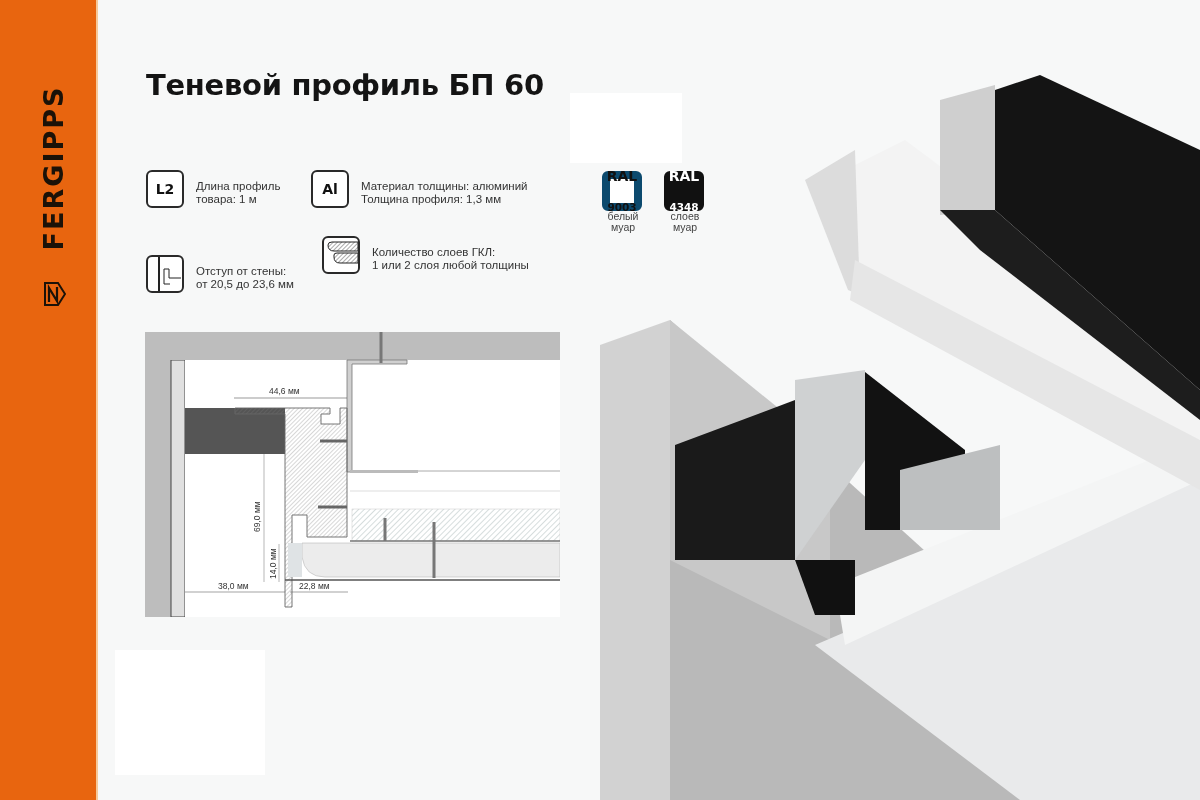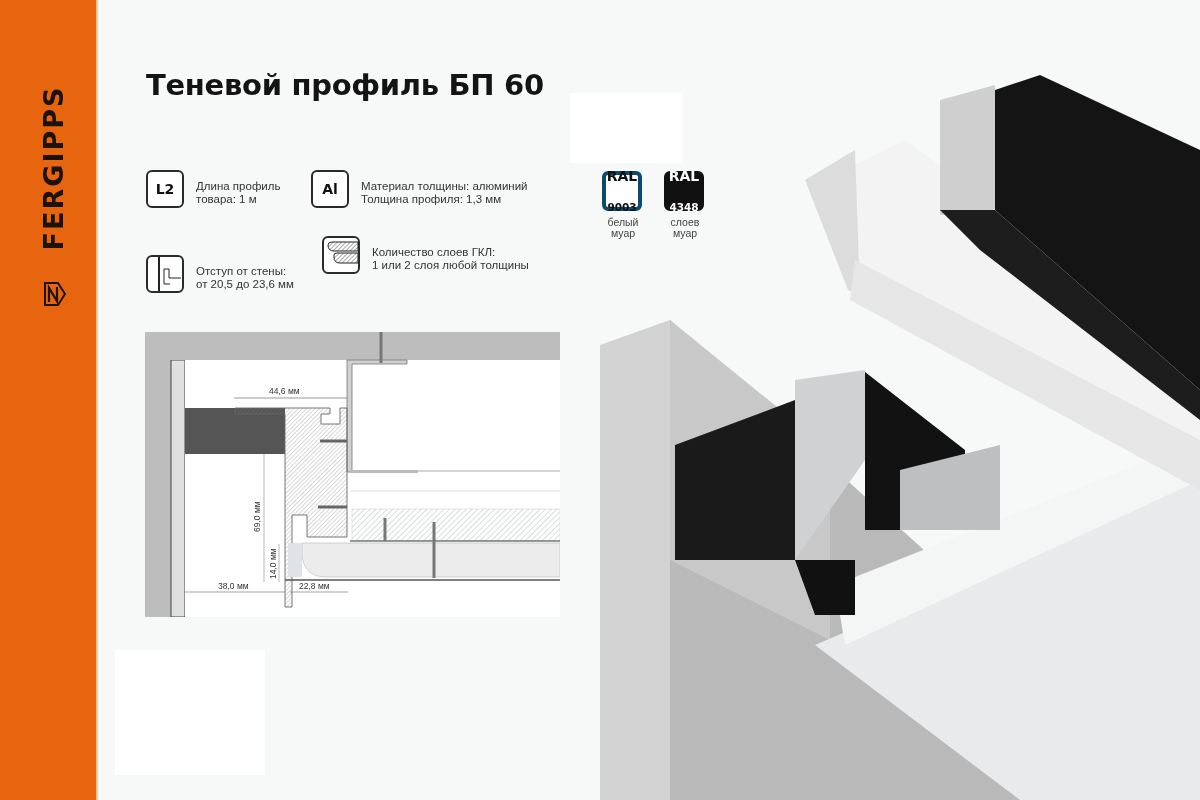--- a/index.html
+++ b/index.html
@@ -12,26 +12,26 @@
   .brand-mark { position: absolute; left: 44px; top: 280px; width: 22px; height: 28px; }
 
   .title { position: absolute; left: 146px; top: 68px; font-family: "DejaVu Sans", sans-serif; font-weight: 700; font-size: 29px; color: #141414; letter-spacing: -0.3px; }
 
   .spec { position: absolute; display: flex; align-items: flex-start; }
   .spec-icon { width: 38px; height: 38px; border: 2px solid #2a2a2a; border-radius: 6px; display: flex; align-items: center; justify-content: center; font-family: "DejaVu Sans", sans-serif; font-weight: 700; font-size: 14px; color: #111; background: #fff; flex: 0 0 auto; overflow: hidden; }
   .spec-text { margin-left: 12px; font-size: 11.5px; line-height: 13px; color: #333; margin-top: 10px; }
   .spec-text span { display: block; }
 
   .ral { position: absolute; top: 171px; width: 42px; text-align: center; }
-  .ral-box { width: 40px; height: 40px; border: 4px solid #0c4a6e; border-radius: 6px; display: flex; flex-direction: column; align-items: center; justify-content: center; font-family: "DejaVu Sans", sans-serif; font-weight: 700; line-height: 12px; gap: 19px; }
+  .ral-box { width: 40px; height: 40px; border: 8px solid #0c4a6e; border-radius: 6px; display: flex; flex-direction: column; align-items: center; justify-content: center; font-family: "DejaVu Sans", sans-serif; font-weight: 700; line-height: 12px; gap: 19px; }
   .ral-box .l1 { font-size: 14px; }
   .ral-box .l2 { font-size: 10.5px; }
   .ral-box.white { background: #fff; color: #111; }
   .ral-box.black { background: #111; color: #fff; border-color: #111; }
-  .ral-caption { margin-top: 6px; font-size: 10.5px; line-height: 11px; color: #444; }
+  .ral-caption { font-size: 10.5px; line-height: 11px; color: #444; }
   .ral-caption span { display: block; }
 
   .diagram { position: absolute; left: 145px; top: 332px; width: 415px; height: 285px; }
   .dim { font-size: 8.5px; fill: #333; font-family: "Liberation Sans", sans-serif; }
 
   .white-patch { position: absolute; background: #ffffff; }
 
   .photo { position: absolute; left: 600px; top: 60px; width: 600px; height: 740px; }
 </style>
 </head>

